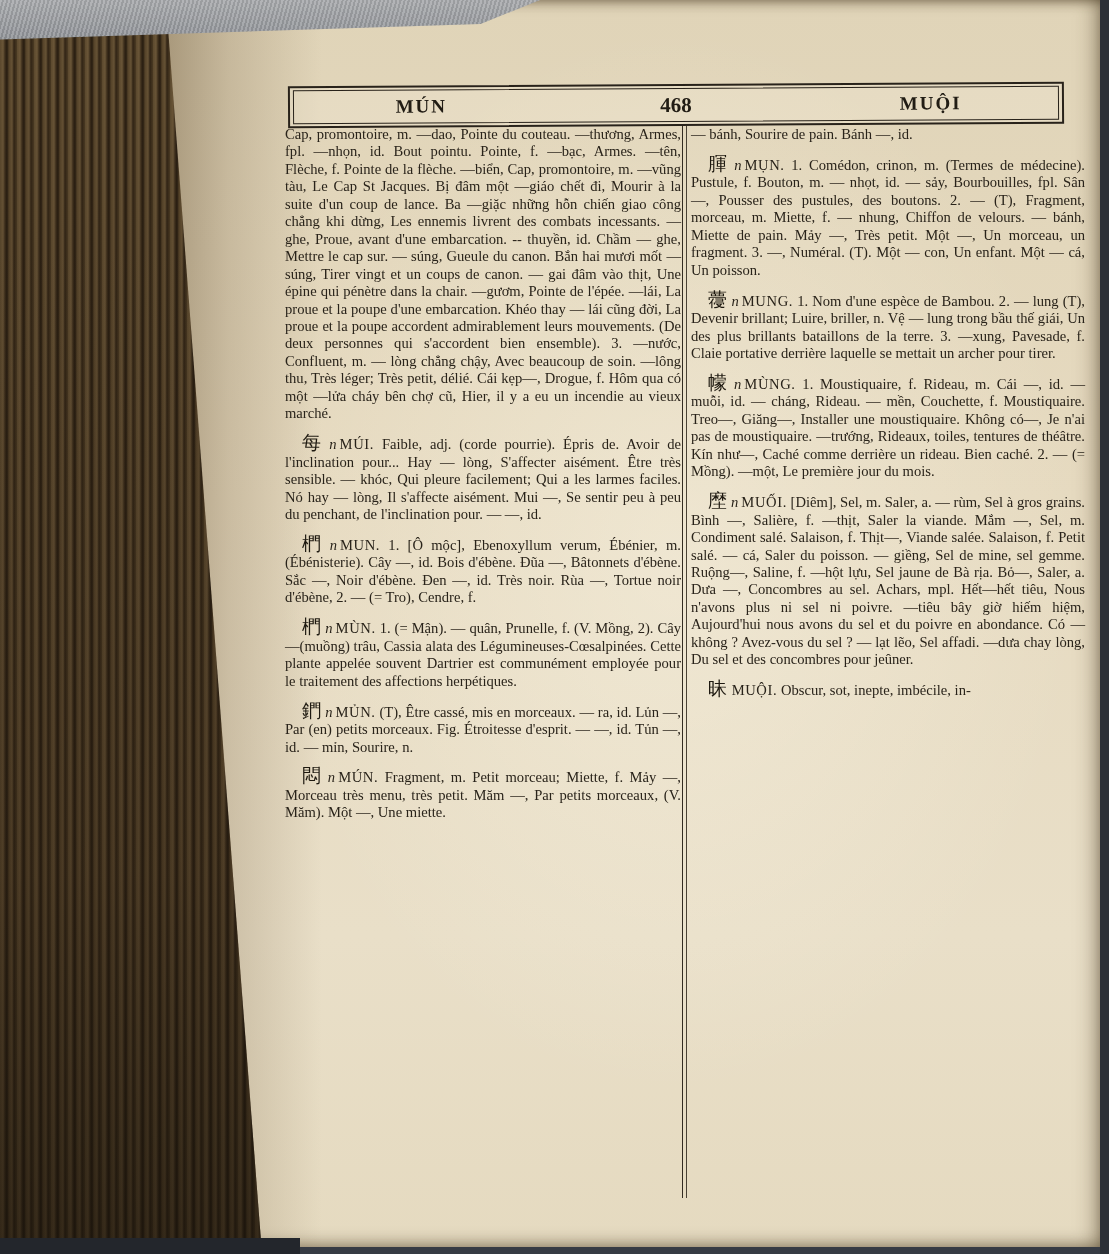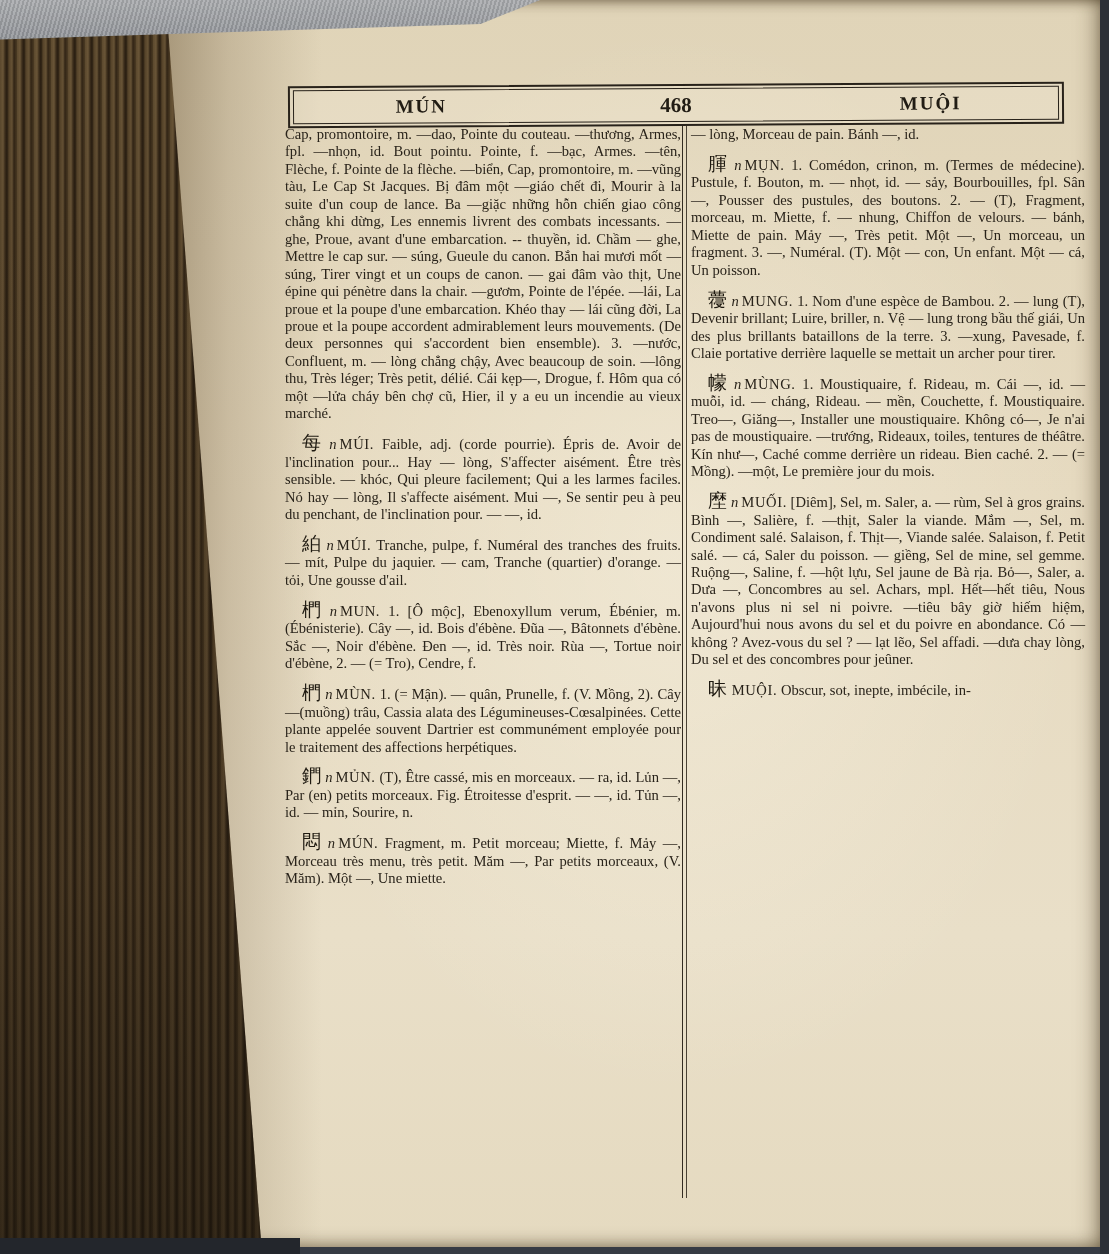--- a/index.html
+++ b/index.html
@@ -99,29 +99,28 @@
       <div class="header-cell header-page">468</div>
       <div class="header-cell header-word">MUỘI</div>
     </div>
   </div>
 
   <div class="divider"></div>
 
   <div class="col col-left">
     <p class="entry cont"><span class="body-text">Cap, promontoire, m. —dao, Pointe du couteau. —thương, Armes, fpl. —nhọn, id. Bout pointu. Pointe, f. —bạc, Armes. —tên, Flèche, f. Pointe de la flèche. —biển, Cap, promontoire, m. —vũng tàu, Le Cap St Jacques. Bị đâm một —giáo chết đi, Mourir à la suite d'un coup de lance. Ba —giặc những hỗn chiến giao công chẳng khi dừng, Les ennemis livrent des combats incessants. — ghe, Proue, avant d'une embarcation. -- thuyền, id. Chầm — ghe, Mettre le cap sur. — súng, Gueule du canon. Bắn hai mươi mốt — súng, Tirer vingt et un coups de canon. — gai đâm vào thịt, Une épine qui pénètre dans la chair. —gươm, Pointe de l'épée. —lái, La proue et la poupe d'une embarcation. Khéo thay — lái cũng đời, La proue et la poupe accordent admirablement leurs mouvements. (De deux personnes qui s'accordent bien ensemble). 3. —nước, Confluent, m. — lòng chẳng chậy, Avec beaucoup de soin. —lông thu, Très léger; Très petit, délié. Cái kẹp—, Drogue, f. Hôm qua có một —lửa cháy bên chợ cũ, Hier, il y a eu un incendie au vieux marché.</span></p>
     <p class="entry"><span class="hanzi">每</span><span class="particle">n</span><span class="headword">MÚI.</span> <span class="body-text">Faible, adj. (corde pourrie). Épris de. Avoir de l'inclination pour... Hay — lòng, S'affecter aisément. Être très sensible. — khóc, Qui pleure facilement; Qui a les larmes faciles. Nó hay — lòng, Il s'affecte aisément. Mui —, Se sentir peu à peu du penchant, de l'inclination pour. — —, id.</span></p>
-    <p class="entry"><span class="hanzi">絈</span><span class="particle">n</span><span class="headword">MÚI.</span> <span class="body-text">Tranche, pulpe, f. Numéral des tranches des fruits. — mít, Pulpe du jaquier. — cam, Tranche (quartier) d'orange. — tỏi, Une gousse d'ail.</span></p>
     <p class="entry"><span class="hanzi">椚</span><span class="particle">n</span><span class="headword">MUN.</span> <span class="body-text">1. [Ô mộc], Ebenoxyllum verum, Ébénier, m. (Ébénisterie). Cây —, id. Bois d'ébène. Đũa —, Bâtonnets d'ébène. Sắc —, Noir d'ébène. Đen —, id. Très noir. Rùa —, Tortue noir d'ébène, 2. — (= Tro), Cendre, f.</span></p>
     <p class="entry"><span class="hanzi">椚</span><span class="particle">n</span><span class="headword">MÙN.</span> <span class="body-text">1. (= Mận). — quân, Prunelle, f. (V. Mồng, 2). Cây —(muồng) trâu, Cassia alata des Légumineuses-Cœsalpinées. Cette plante appelée souvent Dartrier est communément employée pour le traitement des affections herpétiques.</span></p>
     <p class="entry"><span class="hanzi">鍆</span><span class="particle">n</span><span class="headword">MỦN.</span> <span class="body-text">(T), Être cassé, mis en morceaux. — ra, id. Lủn —, Par (en) petits morceaux. Fig. Étroitesse d'esprit. — —, id. Tủn —, id. — mỉn, Sourire, n.</span></p>
     <p class="entry"><span class="hanzi">悶</span><span class="particle">n</span><span class="headword">MÚN.</span> <span class="body-text">Fragment, m. Petit morceau; Miette, f. Mảy —, Morceau très menu, très petit. Măm —, Par petits morceaux, (V. Măm). Một —, Une miette.</span></p>
   </div>
 
   <div class="col col-right">
-    <p class="entry cont"><span class="body-text">— lòng, Morceau de pain. Bánh —, id.</span></p>
+    <p class="entry cont"><span class="body-text">— bánh, Sourire de pain. Bánh —, id.</span></p>
     <p class="entry"><span class="hanzi">腪</span><span class="particle">n</span><span class="headword">MỤN.</span> <span class="body-text">1. Comédon, crinon, m. (Termes de médecine). Pustule, f. Bouton, m. — nhọt, id. — sảy, Bourbouilles, fpl. Sân —, Pousser des pustules, des boutons. 2. — (T), Fragment, morceau, m. Miette, f. — nhung, Chiffon de velours. — bánh, Miette de pain. Mảy —, Très petit. Một —, Un morceau, un fragment. 3. —, Numéral. (T). Một — con, Un enfant. Một — cá, Un poisson.</span></p>
     <p class="entry"><span class="hanzi">蘉</span><span class="particle">n</span><span class="headword">MUNG.</span> <span class="body-text">1. Nom d'une espèce de Bambou. 2. — lung (T), Devenir brillant; Luire, briller, n. Vệ — lung trong bầu thế giái, Un des plus brillants bataillons de la terre. 3. —xung, Pavesade, f. Claie portative derrière laquelle se mettait un archer pour tirer.</span></p>
     <p class="entry"><span class="hanzi">幪</span><span class="particle">n</span><span class="headword">MÙNG.</span> <span class="body-text">1. Moustiquaire, f. Rideau, m. Cái —, id. — muỗi, id. — cháng, Rideau. — mền, Couchette, f. Moustiquaire. Treo—, Giăng—, Installer une moustiquaire. Không có—, Je n'ai pas de moustiquaire. —trướng, Rideaux, toiles, tentures de théâtre. Kín như—, Caché comme derrière un rideau. Bien caché. 2. — (= Mồng). —một, Le première jour du mois.</span></p>
     <p class="entry"><span class="hanzi">塺</span><span class="particle">n</span><span class="headword">MUỐI.</span> <span class="body-text">[Diêm], Sel, m. Saler, a. — rùm, Sel à gros grains. Bình —, Salière, f. —thịt, Saler la viande. Mắm —, Sel, m. Condiment salé. Salaison, f. Thịt—, Viande salée. Salaison, f. Petit salé. — cá, Saler du poisson. — giềng, Sel de mine, sel gemme. Ruộng—, Saline, f. —hột lựu, Sel jaune de Bà rịa. Bỏ—, Saler, a. Dưa —, Concombres au sel. Achars, mpl. Hết—hết tiêu, Nous n'avons plus ni sel ni poivre. —tiêu bây giờ hiếm hiệm, Aujourd'hui nous avons du sel et du poivre en abondance. Có — không ? Avez-vous du sel ? — lạt lẽo, Sel affadi. —dưa chay lòng, Du sel et des concombres pour jeûner.</span></p>
     <p class="entry"><span class="hanzi">昧</span> <span class="headword">MUỘI.</span> <span class="body-text">Obscur, sot, inepte, imbécile, in-</span></p>
   </div>
 </div>
 
 <div class="page-edges"></div>
 <div class="edge-shade"></div>

